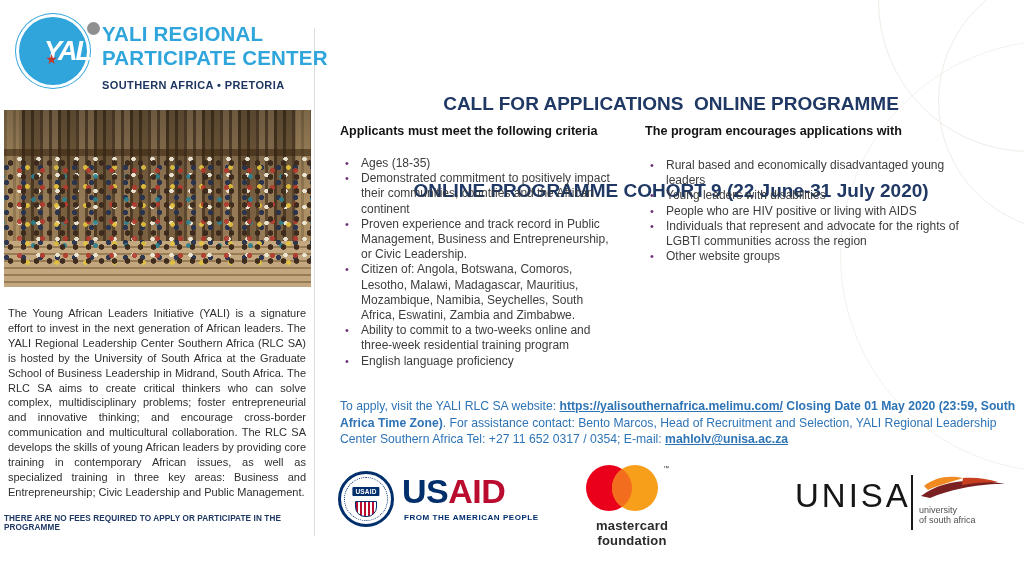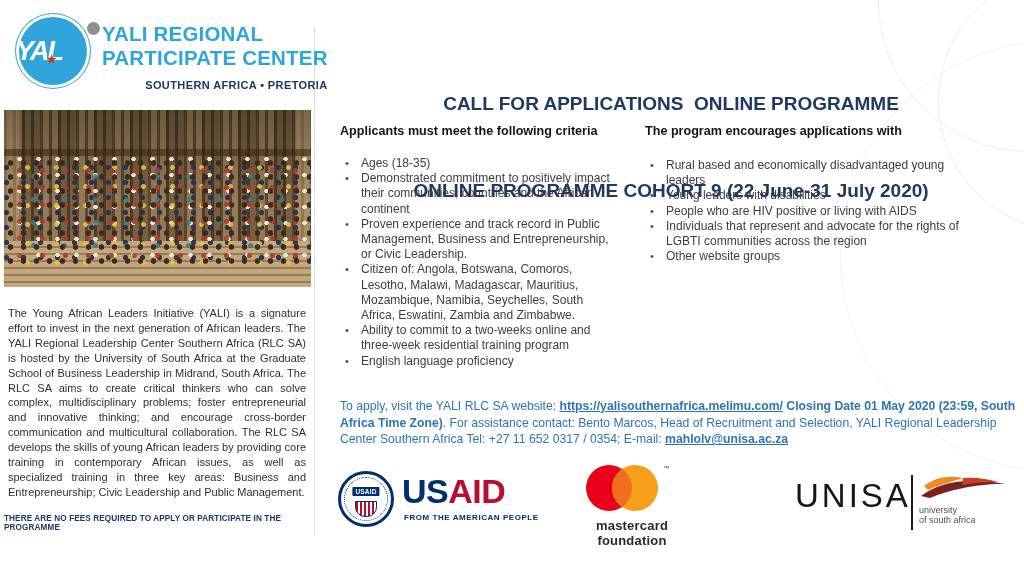--- a/index.html
+++ b/index.html
@@ -9,28 +9,28 @@
   }
   
   .deco-circle{position:absolute;border:1px solid #f0ece6;border-radius:50%;}
   .deco-c1{width:300px;height:300px;left:878px;top:-150px;}
   .deco-c2{width:260px;height:260px;left:938px;top:-30px;}
   .deco-c3{width:430px;height:430px;left:840px;top:40px;border-color:#f5f2ed;}
 
   
   .sidebar-divider{position:absolute;left:314px;top:28px;width:1px;height:508px;background:#dcdcdc;}
   .yali-logo{position:absolute;left:16px;top:14px;width:74px;height:74px;border-radius:50%;
-    background:#2fa5dc;display:flex;align-items:center;justify-content:flex-start;box-shadow:inset 0 0 0 3px #ffffff,0 0 0 1px #2fa5dc;}
+    background:#2fa5dc;display:flex;align-items:center;justify-content:flex-end;box-shadow:inset 0 0 0 3px #ffffff,0 0 0 1px #2fa5dc;}
   .yali-monogram{color:#ffffff;font-weight:bold;font-style:italic;font-size:27px;letter-spacing:-2px;}
   .yali-star{position:absolute;left:30px;top:40px;width:11px;height:11px;background:#c0392b;
     clip-path:polygon(50% 0%,61% 35%,98% 35%,68% 57%,79% 91%,50% 70%,21% 91%,32% 57%,2% 35%,39% 35%);}
   .logo-gray-dot{position:absolute;left:87px;top:22px;width:13px;height:13px;border-radius:50%;background:#8f8f8f;}
   .logo-text{position:absolute;left:102px;top:22px;line-height:24px;}
   .logo-name{color:#2fa5dc;font-weight:bold;font-size:20.5px;letter-spacing:0.2px;}
-  .logo-loc{color:#1e3660;font-weight:bold;font-size:11px;margin-top:3px;letter-spacing:0.4px;text-align:right;}
+  .logo-loc{color:#1e3660;font-weight:bold;font-size:11px;margin-top:3px;letter-spacing:0.4px;}
 
   .photo{position:absolute;left:4px;top:110px;width:307px;height:177px;background:#8a6d49;overflow:hidden;}
   .ph-columns{position:absolute;left:0;right:0;top:0;height:78%;
     background:
       linear-gradient(rgba(0,0,0,0.28),rgba(0,0,0,0) 65%),
       linear-gradient(90deg,rgba(190,160,110,0.55) 0 5%,rgba(0,0,0,0) 5% 95%,rgba(190,160,110,0.55) 95%),
       repeating-linear-gradient(90deg,rgba(35,20,8,0.5) 0 3px,rgba(0,0,0,0) 3px 9px),
       repeating-linear-gradient(90deg,rgba(255,240,210,0.10) 0 18px,rgba(0,0,0,0.12) 18px 36px);}
   .ph-beam{position:absolute;left:0;right:0;top:22%;height:7px;background:rgba(55,35,15,0.55);}
   .ph-steps{position:absolute;left:0;right:0;bottom:0;height:26%;

